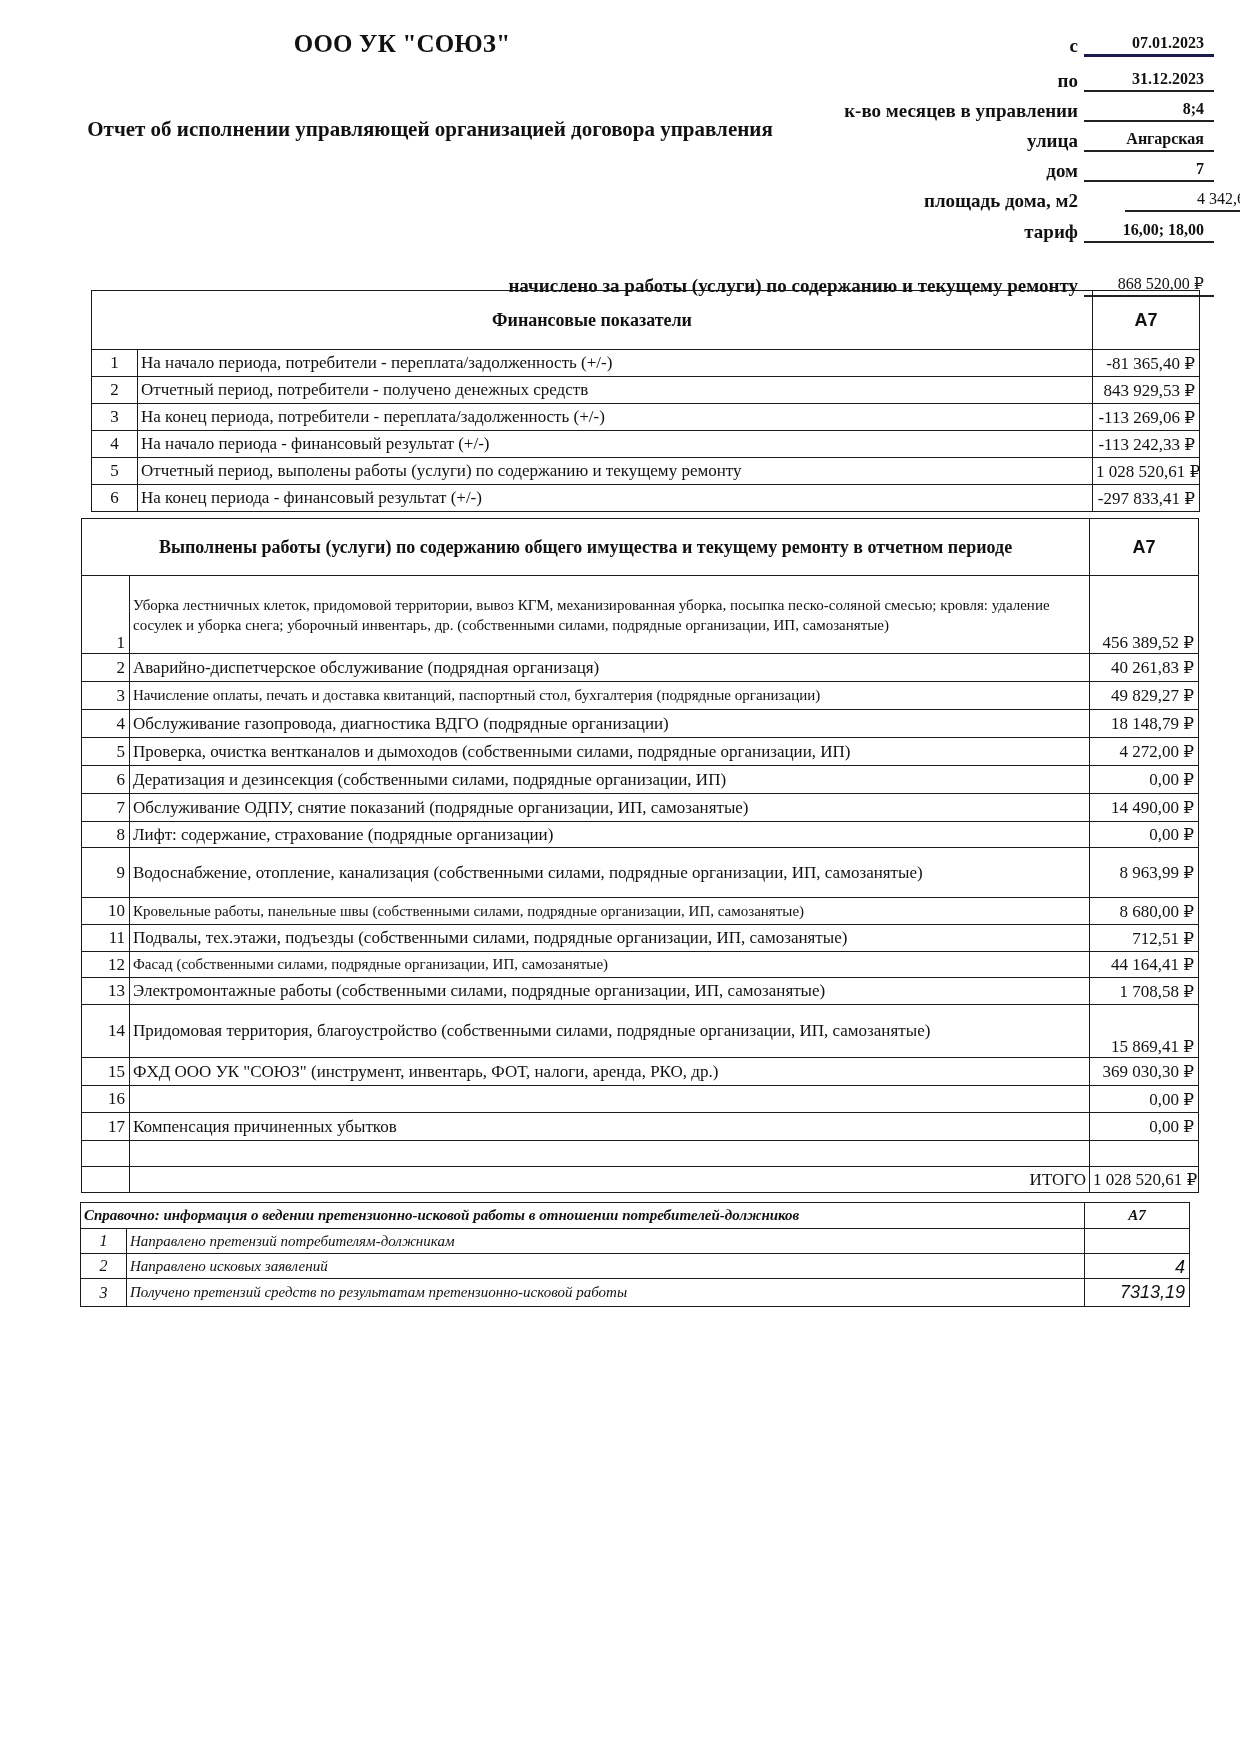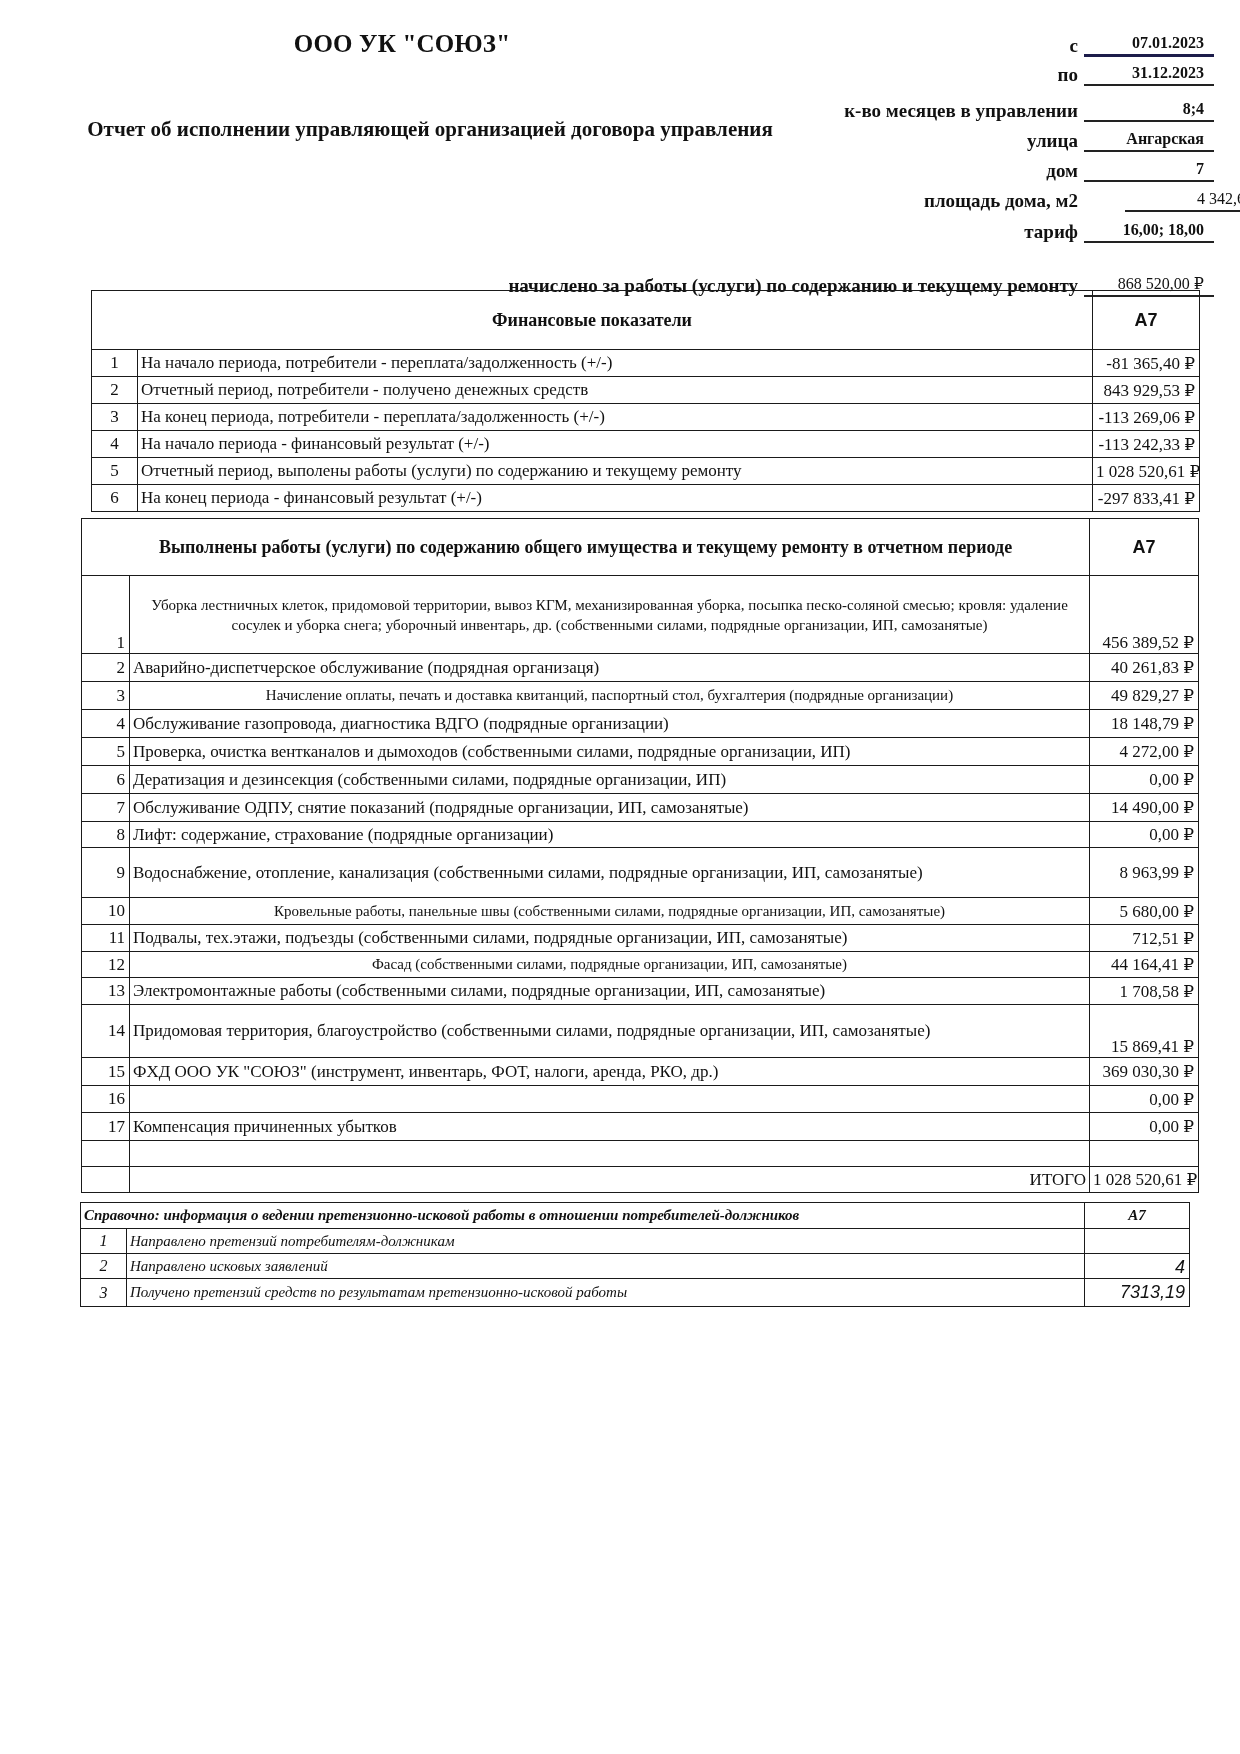--- a/index.html
+++ b/index.html
@@ -31,39 +31,39 @@
     border-collapse: collapse; position: absolute; table-layout: fixed;
   }
   td, th {
     border: 1.6px solid #1a1a1a; padding: 0 3px; font-size: 17px; vertical-align: middle;
   }
   .num { text-align: center; }
   .val { text-align: right; padding-right: 4px; white-space: nowrap; }
   .val.bottom { vertical-align: bottom; }
   .hdr { font-weight: bold; text-align: center; font-size: 18px; }
   .col-a7 { font-family: "Liberation Sans", "DejaVu Sans", sans-serif; font-weight: bold; text-align: center; font-size: 18px; }
-  .tiny { font-size: 15px; text-align: center; }
+  .tiny { font-size: 15px; }
   .italic td { font-style: italic; }
   .ref td { font-size: 15px; font-family: Liberation Serif, serif; }
   .ref .num { font-size: 16px; }
   .ref .val { font-family: "Liberation Sans", "DejaVu Sans", sans-serif; font-size: 18px; }
   .itogo-label { text-align: right; border-right: 1.6px solid #1a1a1a; }
 </style>
 </head>
 <body>
 
 <div class="company">ООО УК "СОЮЗ"</div>
 <div class="report-title">Отчет об исполнении управляющей организацией договора управления</div>
 
 <div>
   <div class="meta-row" style="left:700px; top:34px;">
     <div class="meta-label" style="width:378px;">с</div>
     <div class="meta-value first">07.01.2023</div>
   </div>
-  <div class="meta-row" style="left:700px; top:64px;">
+  <div class="meta-row" style="left:700px; top:70px;">
     <div class="meta-label" style="width:378px;">по</div>
     <div class="meta-value">31.12.2023</div>
   </div>
   <div class="meta-row" style="left:700px; top:100px;">
     <div class="meta-label" style="width:378px;">к-во месяцев в управлении</div>
     <div class="meta-value">8;4</div>
   </div>
   <div class="meta-row" style="left:700px; top:130px;">
     <div class="meta-label" style="width:378px;">улица</div>
     <div class="meta-value">Ангарская</div>
@@ -182,21 +182,21 @@
     <td class="val">0,00 ₽</td>
   </tr>
   <tr style="height:50px;">
     <td class="val">9</td>
     <td>Водоснабжение, отопление, канализация  (собственными силами, подрядные организации, ИП, самозанятые)</td>
     <td class="val">8 963,99 ₽</td>
   </tr>
   <tr style="height:27px;">
     <td class="val">10</td>
     <td class="tiny">Кровельные работы, панельные швы (собственными силами, подрядные организации, ИП, самозанятые)</td>
-    <td class="val">5 680,00 ₽</td>
+    <td class="val">8 680,00 ₽</td>
   </tr>
   <tr style="height:27px;">
     <td class="val">11</td>
     <td>Подвалы, тех.этажи, подъезды (собственными силами, подрядные организации, ИП, самозанятые)</td>
     <td class="val">712,51 ₽</td>
   </tr>
   <tr style="height:26px;">
     <td class="val">12</td>
     <td class="tiny">Фасад (собственными силами, подрядные организации, ИП, самозанятые)</td>
     <td class="val">44 164,41 ₽</td>

